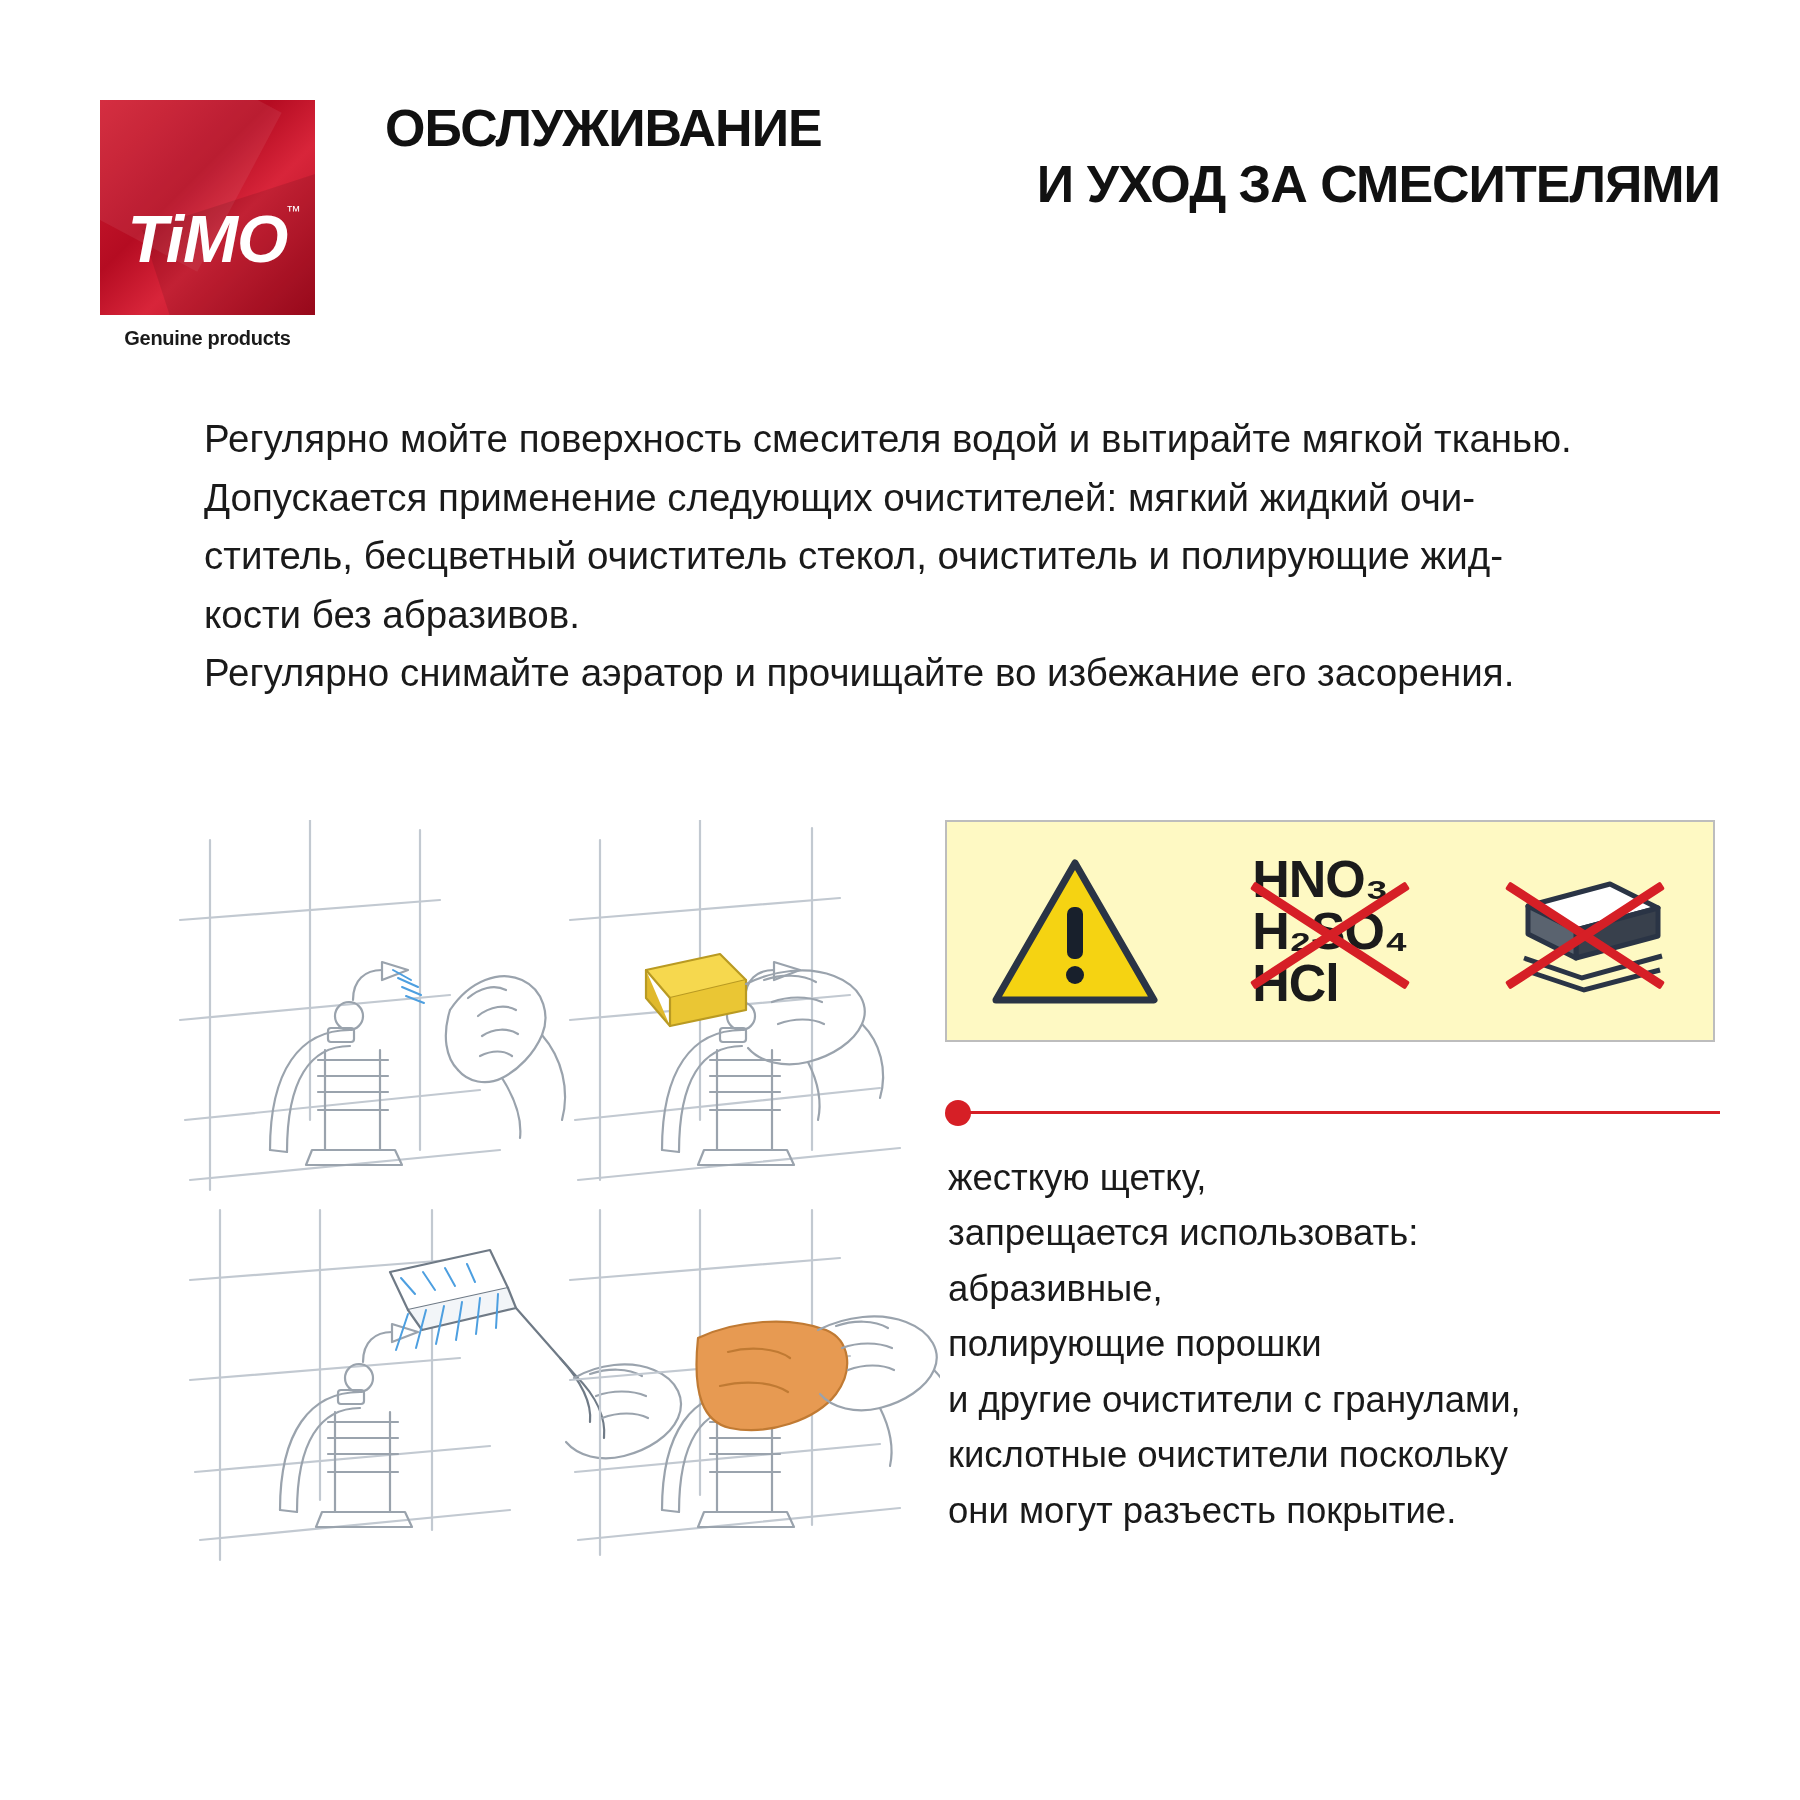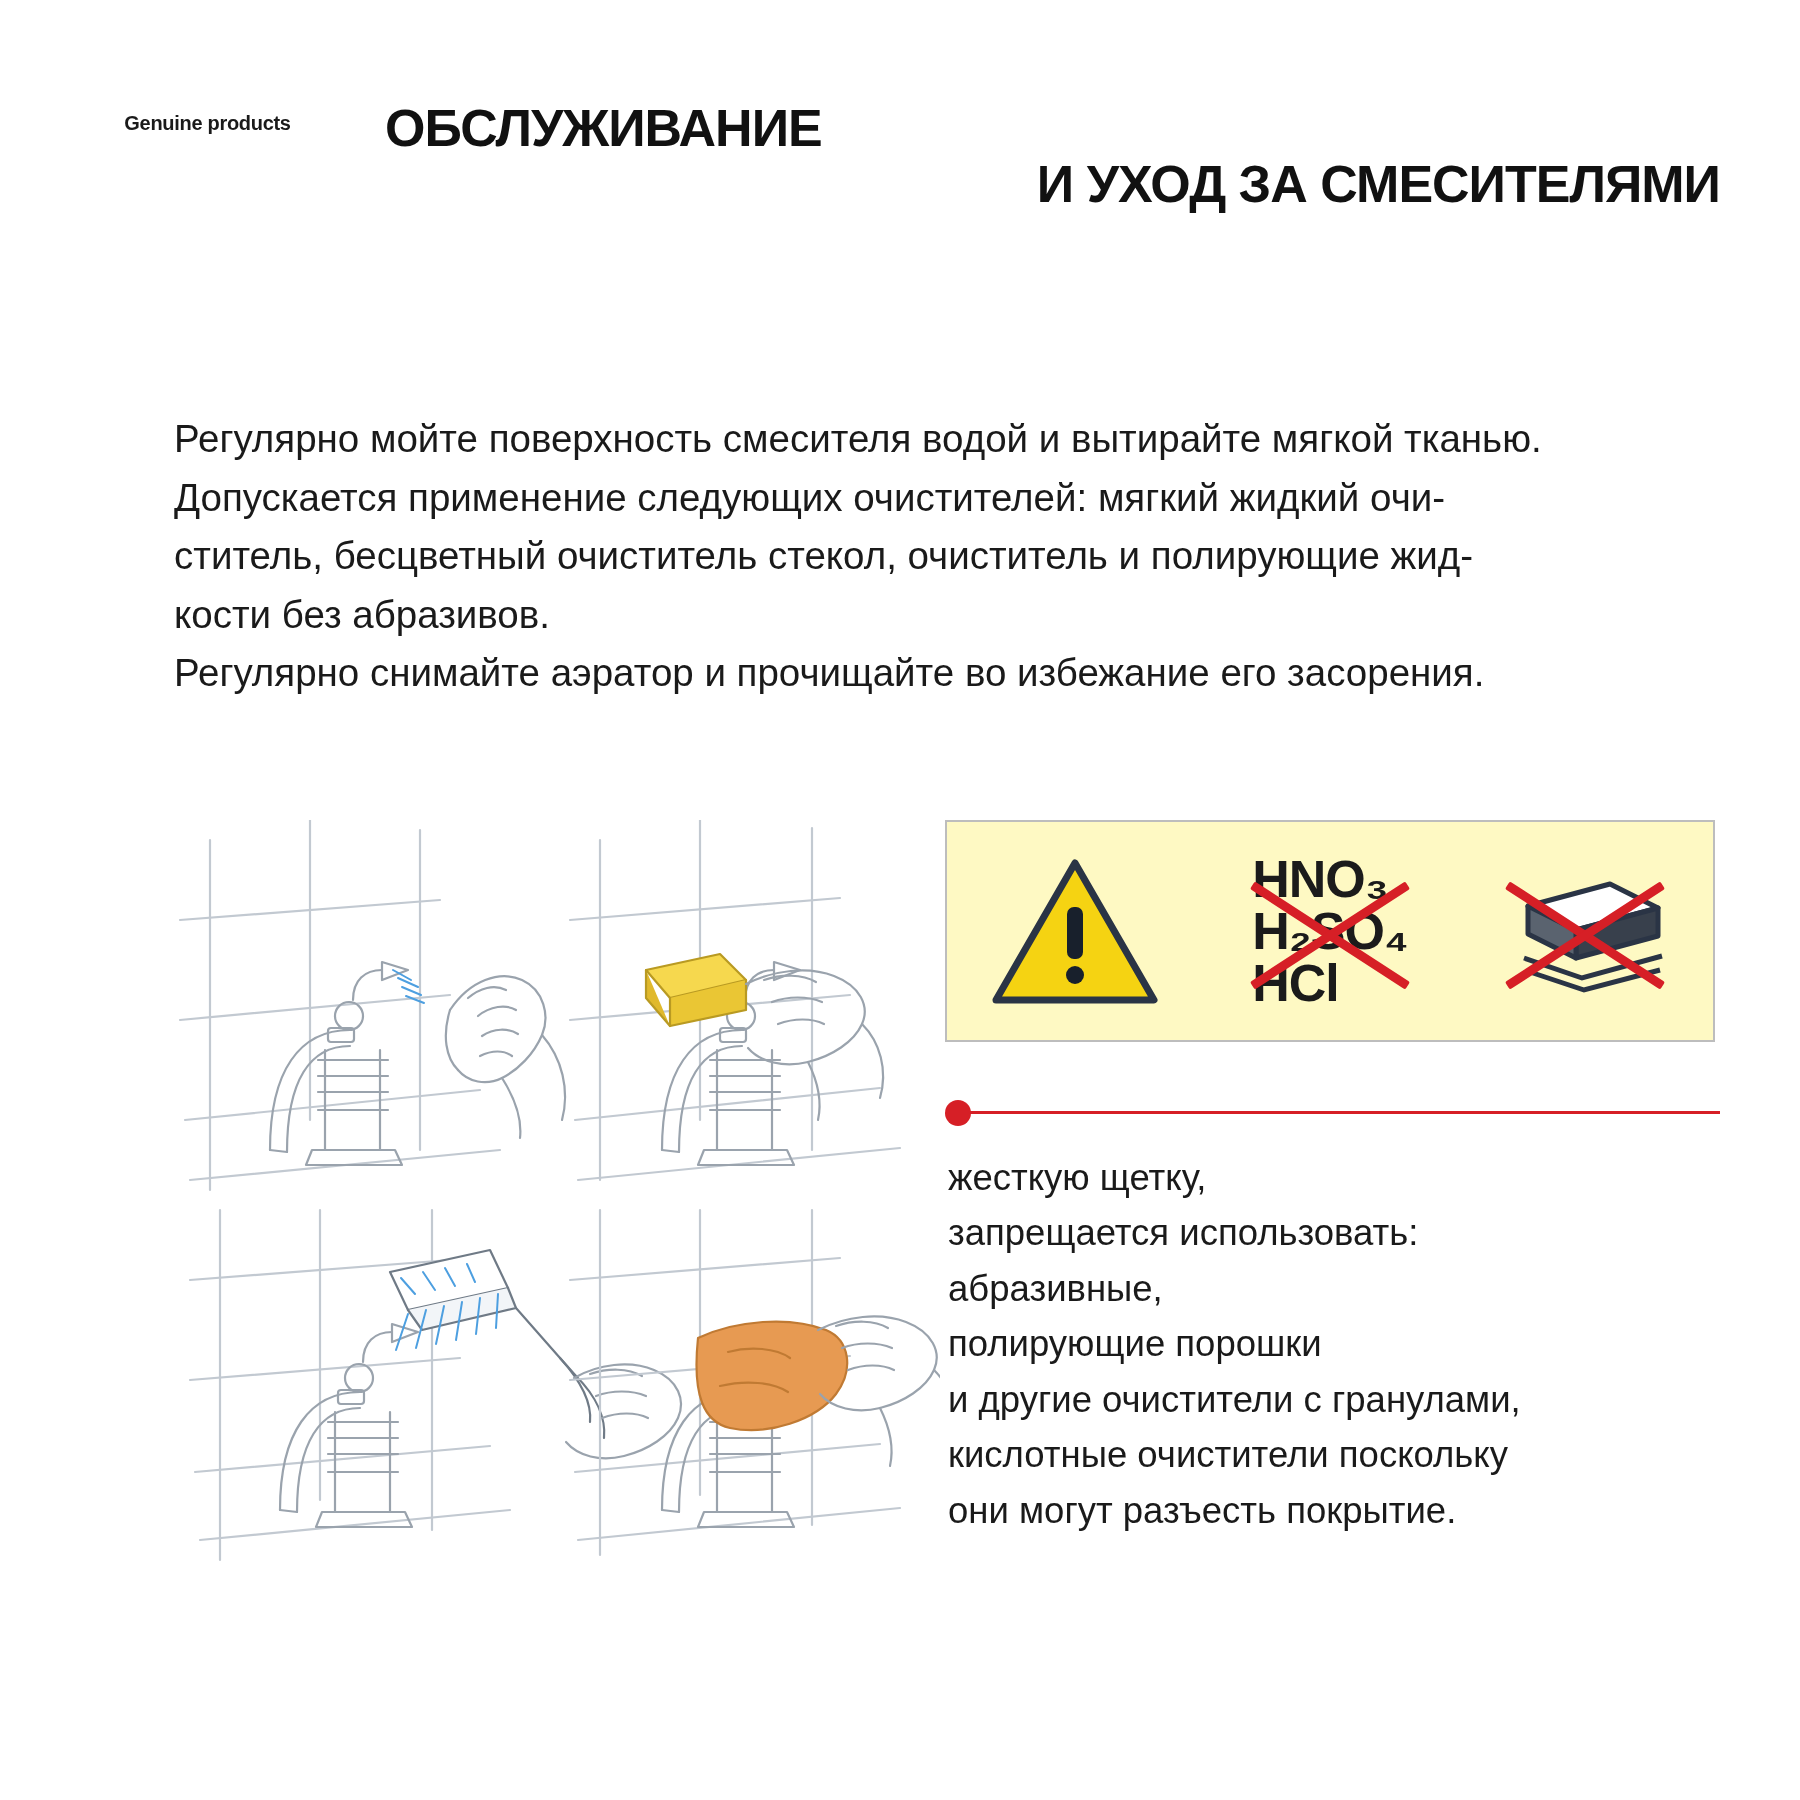--- a/index.html
+++ b/index.html
@@ -90,21 +90,21 @@
     line-height: 1.08;
     font-weight: bold;
     color: #111111;
     letter-spacing: -1px;
   }
   .title .l2 { display: block; white-space: nowrap; text-align: right; }
 
   
   .intro {
     position: absolute;
-    left: 174px;
+    left: 204px;
     top: 410px;
     width: 1530px;
     font-size: 38.5px;
     line-height: 1.52;
     color: #1a1a1a;
   }
   .intro p { margin: 0; }
 
   
   .illus {
@@ -196,20 +196,24 @@
     line-height: 1.52;
     color: #1a1a1a;
   }
   .prohib div { white-space: nowrap; }
 </style>
 </head>
 <body>
 
 <div class="header">
   <div class="logo-block">
+    <div class="logo-square">
+      <div class="logo-word">TiMO</div>
+      <div class="logo-tm">™</div>
+    </div>
     <div class="logo-caption">Genuine products</div>
   </div>
   <div class="title">
     <span class="l1">ОБСЛУЖИВАНИЕ</span>
     <span class="l2">И УХОД ЗА СМЕСИТЕЛЯМИ</span>
   </div>
 </div>
 
 <div class="intro">
   <p>Регулярно мойте поверхность смесителя водой и вытирайте мягкой тканью.</p>

